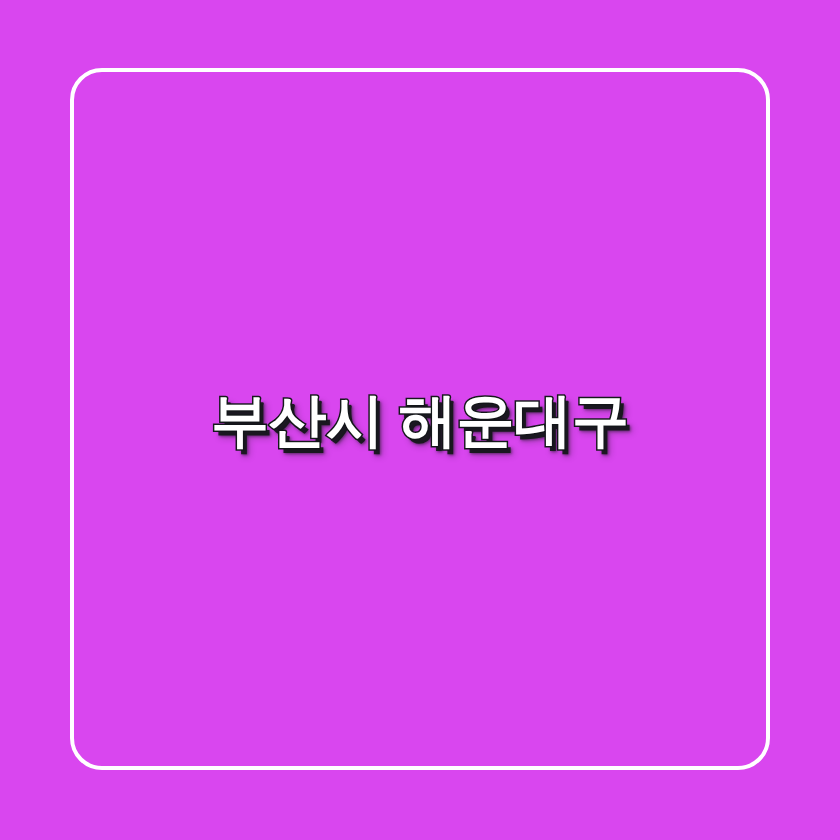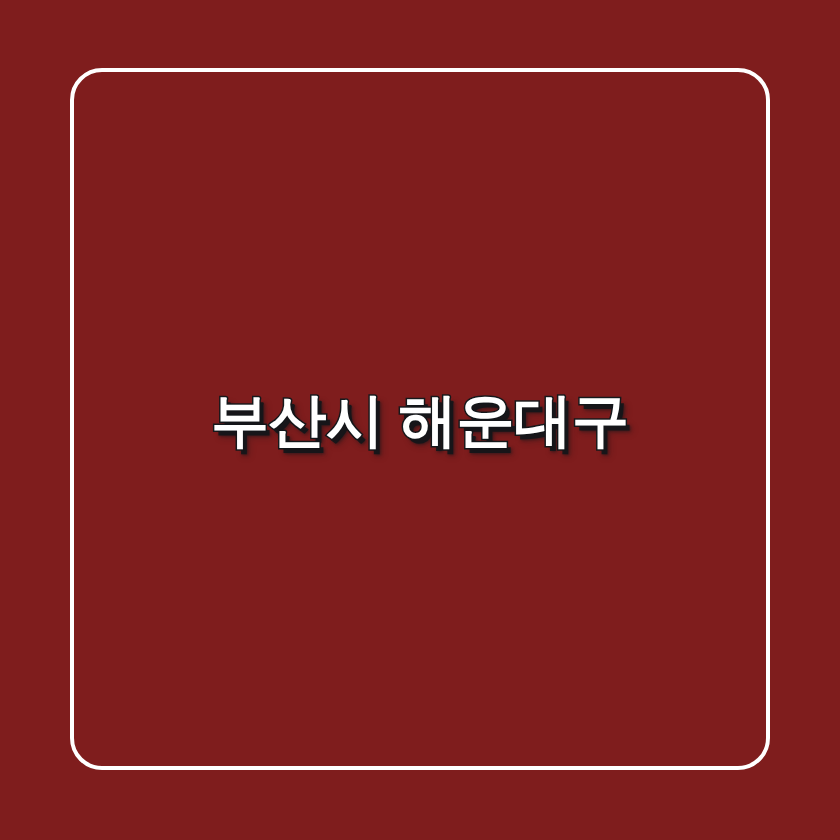--- a/index.html
+++ b/index.html
@@ -12,21 +12,21 @@
     width: 840px;
     height: 840px;
     overflow: hidden;
     font-family: "Liberation Sans", "DejaVu Sans", sans-serif;
   }
 
   #card {
     position: relative;
     width: 840px;
     height: 840px;
-    background: #7f1d1d;
+    background: #d946ef;
     box-sizing: border-box;
   }
 
   
   #frame {
     position: absolute;
     left: 70px;
     top: 68px;
     width: 700px;
     height: 702px;

